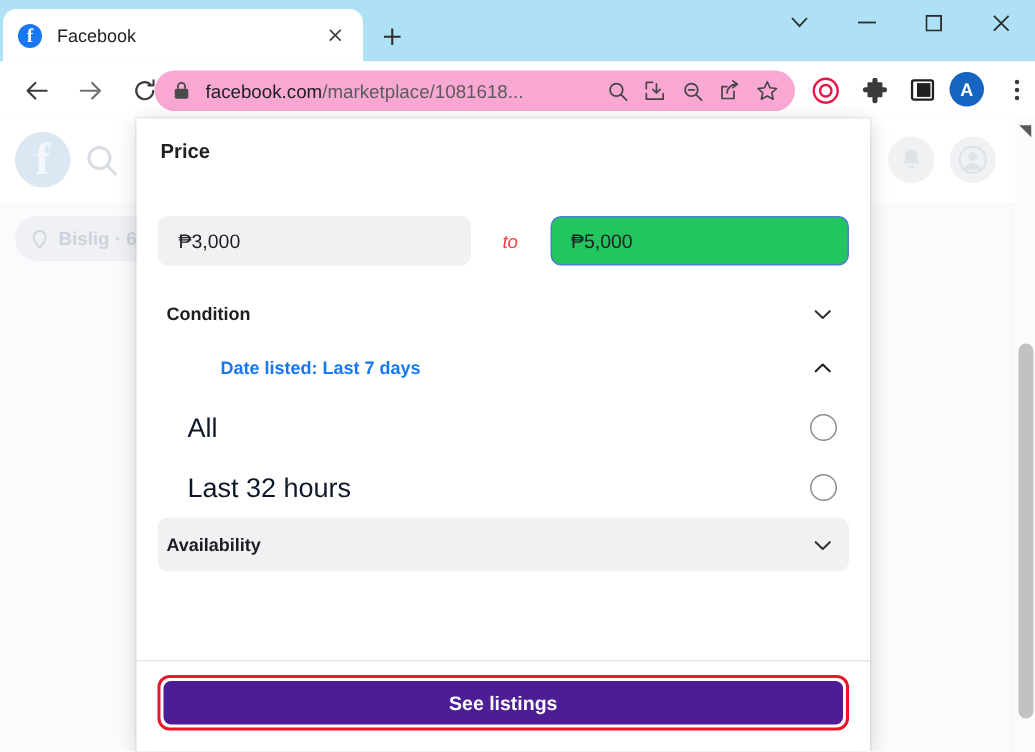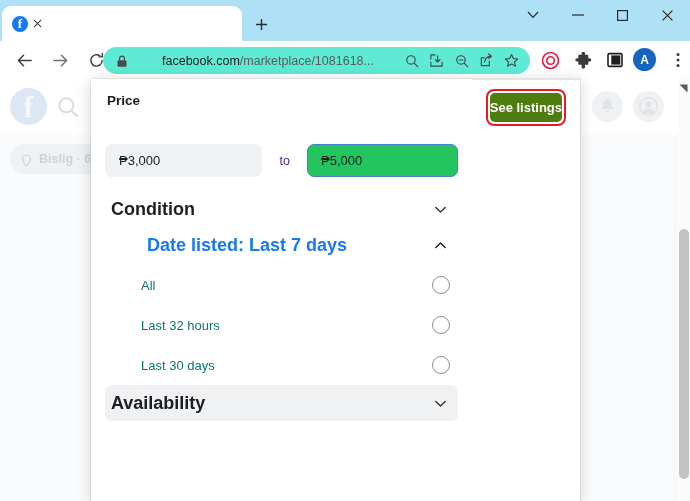--- a/index.html
+++ b/index.html
@@ -54,22 +54,22 @@
     background:#ffffff; display:flex; align-items:center;
   }
   .navbtn {
     width:32px; height:30px; margin-left:4px;
     display:flex; align-items:center; justify-content:center;
     color:#3c3c3c;
   }
   .navbtn:first-child { margin-left:8px; }
   .omnibox {
     position:absolute; left:103px; top:6px; width:427px; height:27px;
-    background:#5eead4; border-radius:14px;
-    display:flex; align-items:center; padding:0 6px 0 12px;text-align:center;
+    background:#f9a8d4; border-radius:14px;
+    display:flex; align-items:center; padding:0 6px 0 12px;
   }
   .lock { width:13px; height:13px; flex:0 0 auto; color:#4a4a4a; }
   .url {
     flex:1; margin-left:9px; font-size:12.5px; color:#202020; white-space:nowrap;
     overflow:hidden;
   }
   .url .dim { color:#5b5b5b; }
   .obicon {
     width:25px; height:24px; display:flex; align-items:center; justify-content:center;
     color:#444; flex:0 0 auto;
@@ -132,59 +132,59 @@
   .sb-arrow {
     position:absolute; right:1px; top:1px; width:11px; height:11px;
     color:#555;
   }
 
   
   .panel {
     position:absolute; left:91px; top:79px; width:489px; height:422px;
     background:#ffffff;
     box-shadow:0 2px 14px rgba(0,0,0,0.18), 0 0 0 1px rgba(0,0,0,0.05);
-    display:flex; flex-direction:row;
+    display:flex; flex-direction:column;
   }
   .panel-body { flex:1; padding:14px 14px 0 14px; overflow:hidden; }
 
   .field-label {
     font-size:13.5px; font-weight:bold; color:#1c1e21;
     margin:0 0 8px 2px;
   }
   .price-row { display:flex; align-items:center; gap:12px; margin-bottom:14px;margin-top:36px; }
   .price-input {
     height:33px; border-radius:7px; display:flex; align-items:center;
     padding:0 13px; font-size:13px; color:#1c1e21;
   }
   .price-input.min {
     width:222px; background:#eff1f3; border:1px solid #eff1f3;
   }
   .price-to {
-    width:31px; text-align:center; font-size:12.5px; color:#4c1d95;
+    width:31px; text-align:center; font-size:12.5px; color:#ef4444;font-style:italic;
   }
   .price-input.max {
     width:212px; background:#22c55e; border:1px solid #4a7fd1;
   }
 
   .section-row {
     height:36px; display:flex; align-items:center; justify-content:space-between;
     padding:0 10px 0 6px; border-radius:7px;
   }
-  .section-row .title { font-size:18px; font-weight:bold; color:#1c1e21; }
+  .section-row .title { font-size:12px; font-weight:bold; color:#1c1e21; }
   .section-row.active .title { color:#1877f2;padding-left:36px; }
   .section-row.hovered { background:#f0f1f3; }
   .chev { width:15px; height:15px; color:#333; display:block; }
   .section-row.active .chev { color:#1c1e21; }
 
   .radio-list { margin-top:2px; }
   .radio-row {
     height:40px; display:flex; align-items:center; justify-content:space-between;
     padding:0 8px 0 20px;
   }
-  .radio-row .lbl { font-size:13px; color:#0f766e;margin-left:16px; }
+  .radio-row .lbl { font-size:18px; color:#0f172a; }
   .radio {
     width:18px; height:18px; border-radius:50%;
     border:1.6px solid #8a8d91; background:#fff; flex:0 0 auto;
   }
   .radio.checked {
     border:1.6px solid #1877f2; position:relative;
     box-shadow:0 0 0 1.5px rgba(24,119,242,0.22);
   }
   .radio.checked::after {
     content:""; position:absolute; left:50%; top:50%;
@@ -194,32 +194,33 @@
 
   .panel-footer {
     border-top:1px solid #e4e6eb;
     padding:9px 14px 14px 14px;
   }
   .cta-wrap {
     border:2.5px solid #e8172a; border-radius:8px; padding:2px;
   }
   .cta {
     display:flex; align-items:center; justify-content:center;
-    height:29px; background:#4d7c0f; border-radius:5px;
+    height:29px; background:#4c1d95; border-radius:5px;
     color:#ffffff; font-size:13px; font-weight:bold;
   }
 </style>
 </head>
 <body>
 
 <div id="app">
 
   <div class="tabstrip">
     <div class="tab">
       <div class="tab-fav">f</div>
+      <div class="tab-title">Facebook</div>
       <div class="tab-close">
         <svg width="9" height="9" viewBox="0 0 10 10">
             <path d="M1 1 L9 9 M9 1 L1 9" stroke="#3d3d3d" stroke-width="1.2" fill="none"></path>
           </svg>
       </div>
     </div>
     <div class="newtab">
       <svg width="13" height="13" viewBox="0 0 14 14">
           <path d="M7 1 V13 M1 7 H13" stroke="#2f2f2f" stroke-width="1.5" fill="none"></path>
         </svg>
@@ -405,24 +406,20 @@
 
       <div class="radio-list">
         <div class="radio-row">
           <span class="lbl">All</span>
           <span class="radio"></span>
         </div>
         <div class="radio-row">
           <span class="lbl">Last 32 hours</span>
           <span class="radio"></span>
         </div>
-        <div class="radio-row">
-          <span class="lbl">Last 30 days</span>
-          <span class="radio"></span>
-        </div>
       </div>
 
       <div class="section-row hovered">
         <span class="title">Availability</span>
         <span class="chev">
           <svg width="15" height="15" viewBox="0 0 16 16">
               <path d="M3 5.8 L8 10.6 L13 5.8" stroke="currentColor" stroke-width="1.5" fill="none" stroke-linecap="round" stroke-linejoin="round"></path>
             </svg>
         </span>
       </div>

